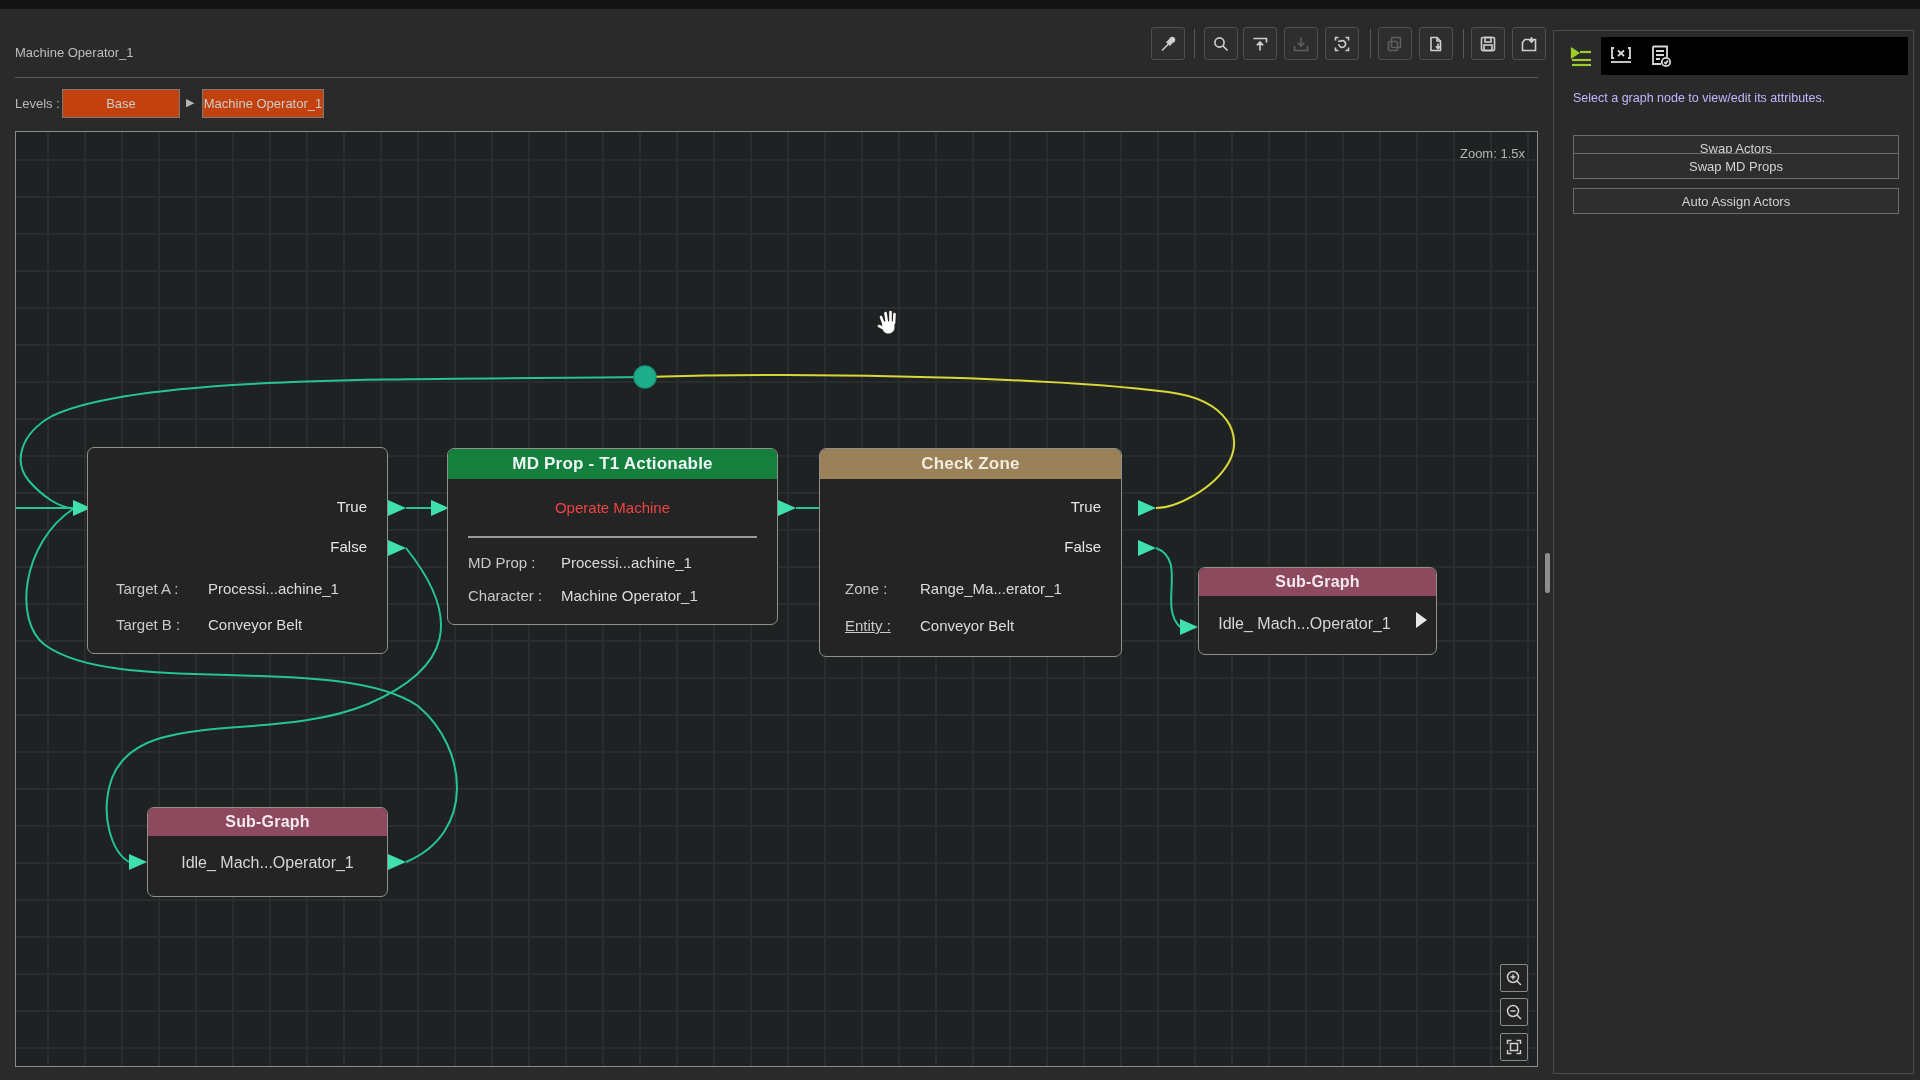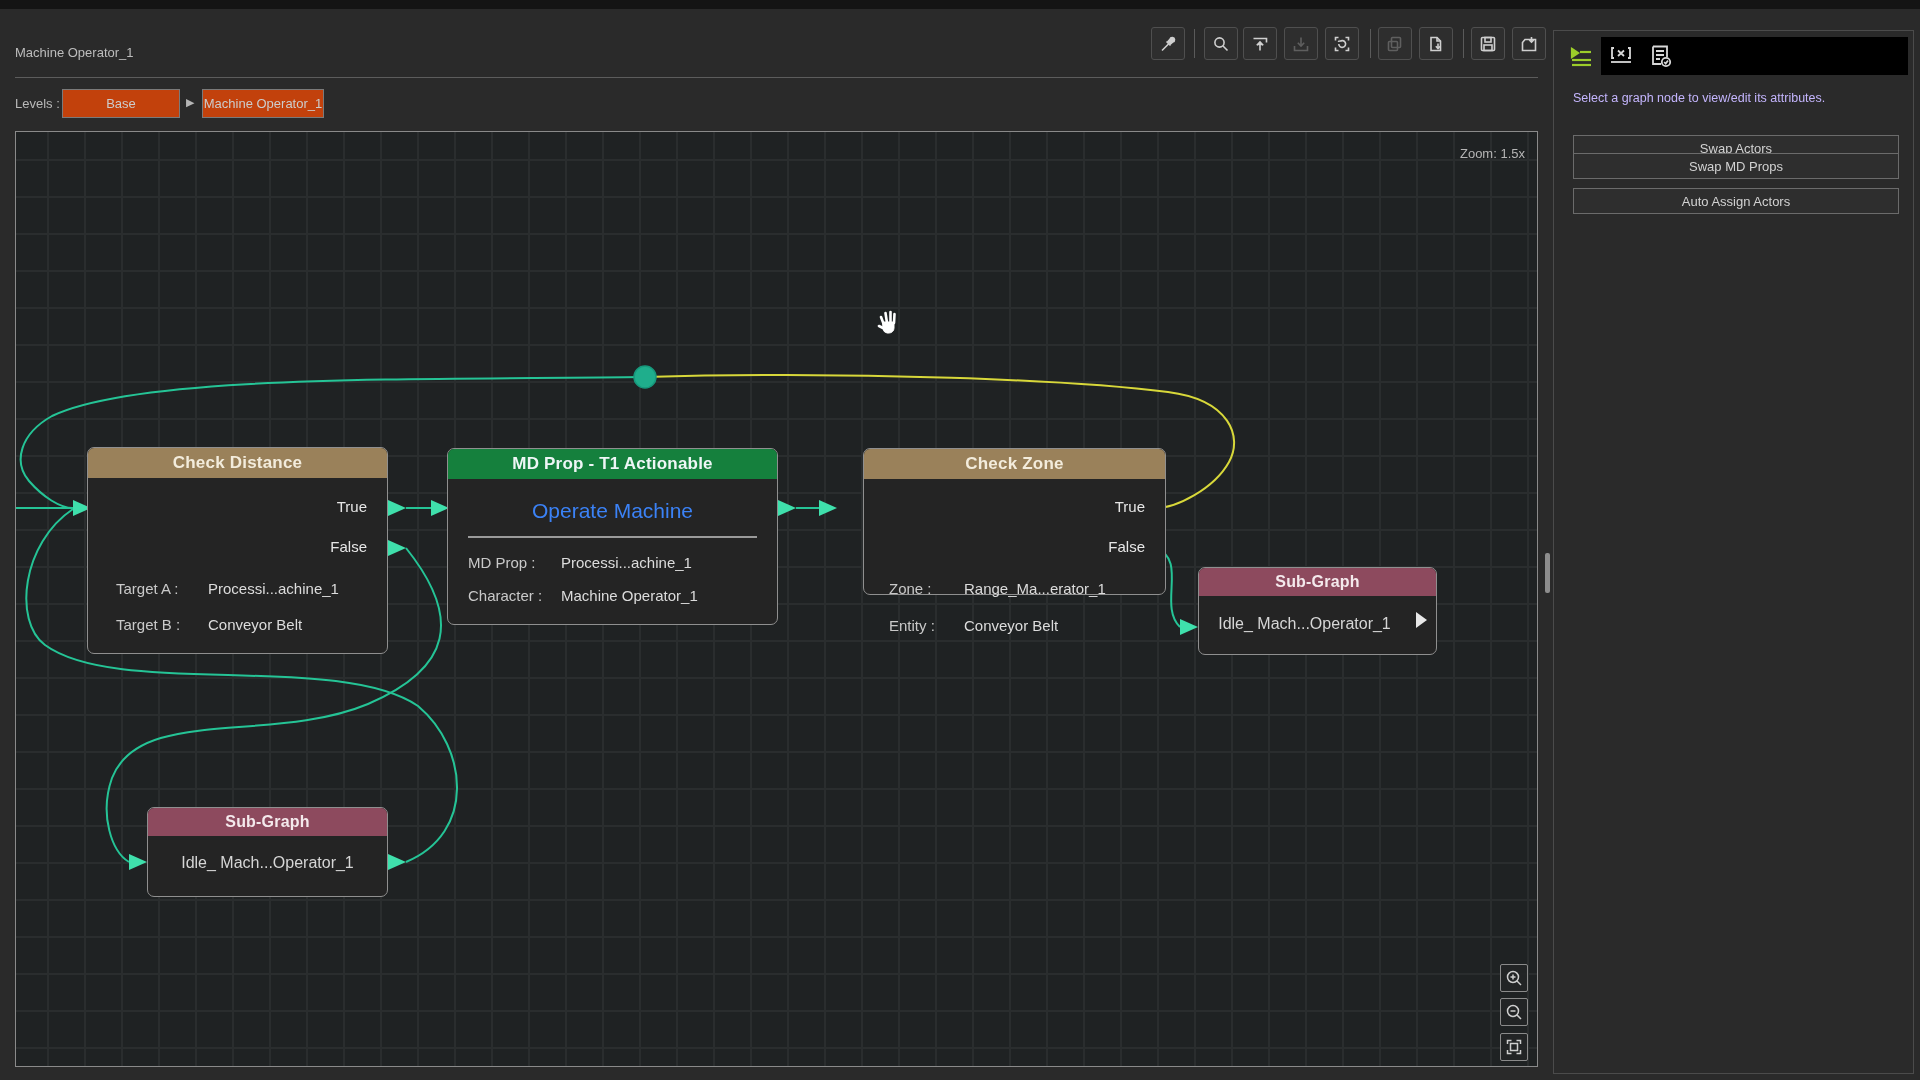--- a/index.html
+++ b/index.html
@@ -45,21 +45,21 @@
   
   .node { position:absolute; background:#242424; border:1px solid #8f8f8f; border-radius:7px; z-index:3; }
   .node-header { height:30px; border-radius:6px 6px 0 0; display:flex; align-items:center; justify-content:center;
                  font-weight:bold; font-size:17px; color:#f3ecdc; letter-spacing:.2px; cursor:pointer; }
   .hdr-tan  { background:#9a815a; }
   .hdr-teal { background:#15803d; color:#eef6f6; }
   .hdr-rose { background:#8d4a5e; color:#f4e9ec; height:28px; font-size:16px; }
   .port-label { position:absolute; font-size:15px; color:#e6e6e6; }
   .n-field-label { position:absolute; font-size:15px; color:#c9c9c9; }
   .n-field-value { position:absolute; font-size:15px; color:#dcdcdc; }
-  .n-action { position:absolute; width:100%; text-align:center; font-size:21px; color:#3b82f6; }
+  .n-action { position:absolute; width:100%; text-align:center; font-size:15px; color:#ef4444; }
   .n-sep { position:absolute; left:20px; right:20px; height:2px; background:#9a9a9a; }
   .sub-body { position:absolute; left:0; right:26px; text-align:center; font-size:16px; color:#d6d6d6; }
   .sub-play { position:absolute; right:9px; width:0; height:0; border-left:11px solid #e8e8e8;
               border-top:8px solid transparent; border-bottom:8px solid transparent; }
 
   
   .zoom-ctl { position:absolute; left:1500px; width:28px; height:28px; border:1px solid #8a8a8a;
               background:rgba(34,37,38,.9); border-radius:2px; display:flex; align-items:center; justify-content:center;
               z-index:4; cursor:pointer; }
   .zoom-ctl svg { stroke:#cfcfcf; fill:none; stroke-width:1.5; }
@@ -194,46 +194,45 @@
       <path d="M884,325 881,317"></path>
         <path d="M887,323 885.5,313"></path>
         <path d="M890.5,323 890.5,312"></path>
         <path d="M894,323 894.5,314"></path>
         <path d="M885,329 879,326"></path>
       <path d="M883,322 h11 v6 a5 5 0 0 1 -5,5 h-2 a5 5 0 0 1 -4,-4 z" fill="#ffffff" stroke-width="1"></path>
     </g>
   </svg>
 
   <div class="node" style="left:87px; top:447px; width:301px; height:207px;">
-    <div class="node-header hdr-tan">Check Distance</div>
     <span class="port-label" style="right:20px; top:50px;">True</span>
     <span class="port-label" style="right:20px; top:90px;">False</span>
     <span class="n-field-label" style="left:28px; top:132px;">Target A :</span>
     <span class="n-field-value" style="left:120px; top:132px;">Processi...achine_1</span>
     <span class="n-field-label" style="left:28px; top:168px;">Target B :</span>
     <span class="n-field-value" style="left:120px; top:168px;">Conveyor Belt</span>
   </div>
 
   <div class="node" style="left:447px; top:448px; width:331px; height:177px;">
     <div class="node-header hdr-teal">MD Prop - T1 Actionable</div>
     <span class="n-action" style="top:50px;">Operate Machine</span>
     <div class="n-sep" style="top:87px;"></div>
     <span class="n-field-label" style="left:20px; top:105px;">MD Prop :</span>
     <span class="n-field-value" style="left:113px; top:105px;">Processi...achine_1</span>
     <span class="n-field-label" style="left:20px; top:138px;">Character :</span>
     <span class="n-field-value" style="left:113px; top:138px;">Machine Operator_1</span>
   </div>
 
-  <div class="node" style="left:863px; top:448px; width:303px; height:147px;">
+  <div class="node" style="left:819px; top:448px; width:303px; height:209px;">
     <div class="node-header hdr-tan">Check Zone</div>
     <span class="port-label" style="right:20px; top:49px;">True</span>
     <span class="port-label" style="right:20px; top:89px;">False</span>
     <span class="n-field-label" style="left:25px; top:131px;">Zone :</span>
     <span class="n-field-value" style="left:100px; top:131px;">Range_Ma...erator_1</span>
-    <span class="n-field-label" style="left:25px; top:168px;">Entity :</span>
+    <span class="n-field-label" style="left:25px; top:168px;text-decoration:underline;">Entity :</span>
     <span class="n-field-value" style="left:100px; top:168px;">Conveyor Belt</span>
   </div>
 
   <div class="node" style="left:1198px; top:567px; width:239px; height:88px;">
     <div class="node-header hdr-rose">Sub-Graph</div>
     <span class="sub-body" style="top:47px;">Idle_ Mach...Operator_1</span>
     <span class="sub-play" style="top:44px;"></span>
   </div>
 
   <div class="node" style="left:147px; top:807px; width:241px; height:90px;">

